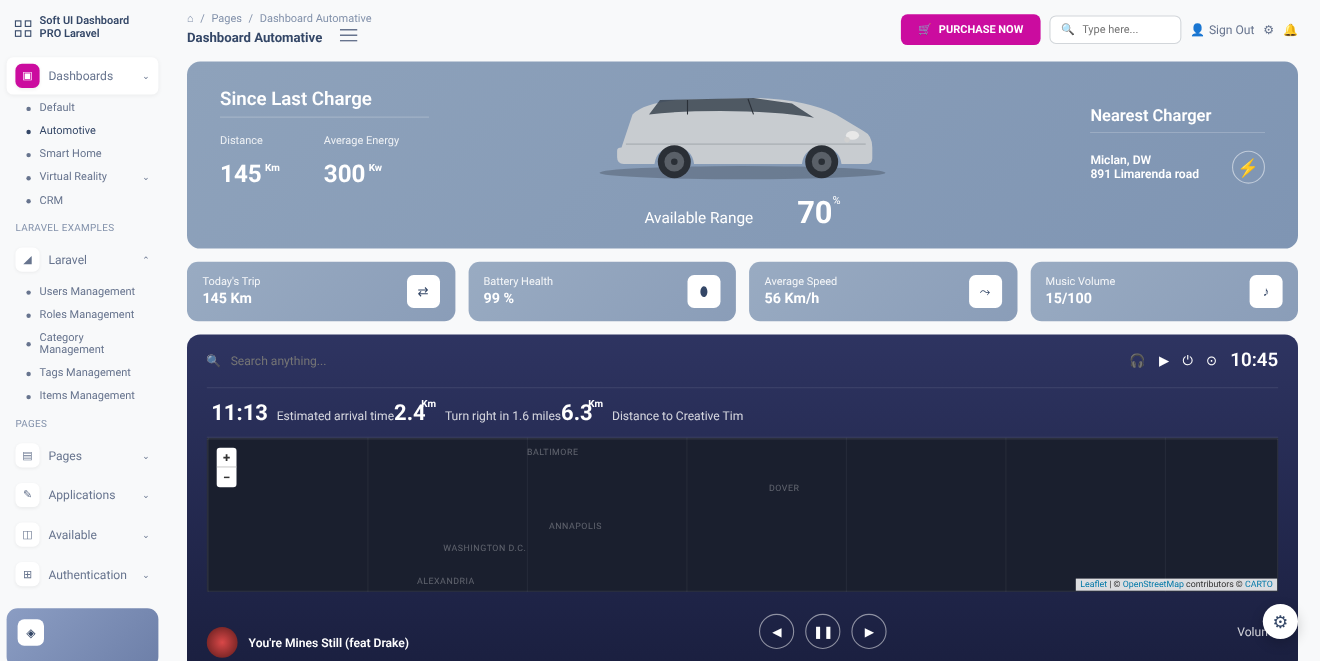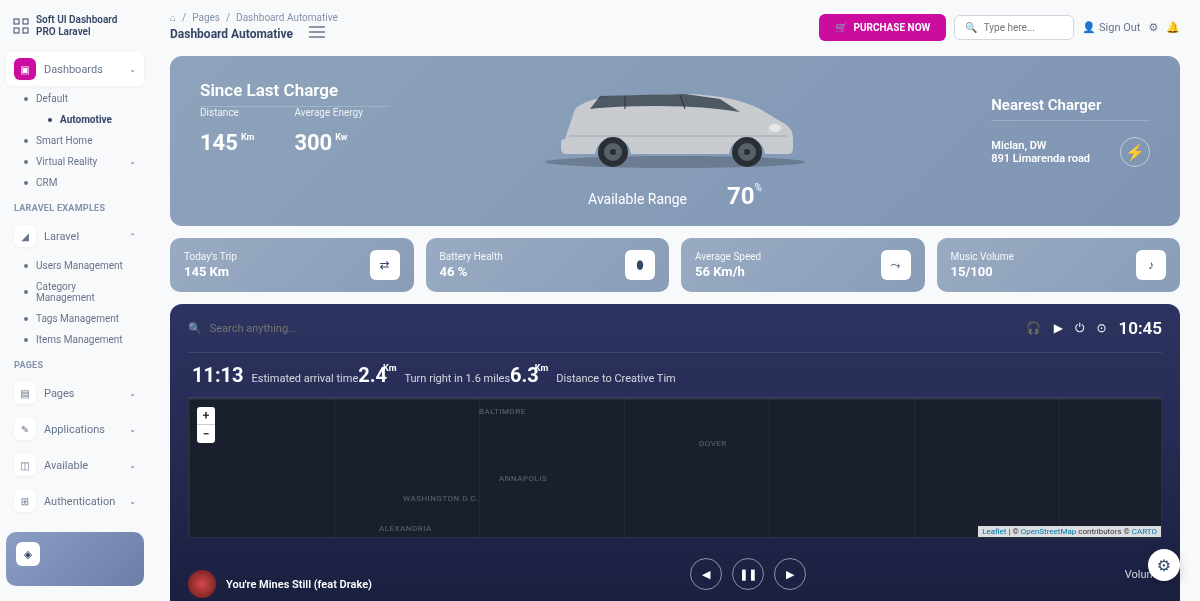--- a/index.html
+++ b/index.html
@@ -11,48 +11,48 @@
 .logo-text { font-weight: 600; font-size: 10px; line-height: 1.2; color: #344767; }
 .nav-item { display: flex; align-items: center; gap: 8px; padding: 6px 8px; border-radius: 6px; cursor: pointer; margin-bottom: 2px; color: #67748e; }
 .nav-item.active { background: #fff; box-shadow: 0 1px 4px rgba(0,0,0,0.05); }
 .nav-item.active .nav-icon { background: #cb0c9f; color: #fff; }
 .nav-icon { width: 22px; height: 22px; border-radius: 6px; display: flex; align-items: center; justify-content: center; background: #fff; box-shadow: 0 1px 3px rgba(0,0,0,0.05); font-size: 10px; }
 .nav-label { flex: 1; font-size: 11px; }
 .nav-chevron { font-size: 8px; color: #67748e; }
 .sub-item { display: flex; align-items: center; gap: 8px; padding: 5px 8px 5px 18px; cursor: pointer; color: #67748e; font-size: 10px; }
 .sub-bullet { width: 4px; height: 4px; border-radius: 50%; background: #67748e; }
 .sub-bullet.active { background: #344767; }
-.sub-item.active { color: #344767; font-weight: 700; justify-content: center; }
-.section-header { font-size: 9px; font-weight: 700; color: #8392ab; padding: 10px 8px 6px; letter-spacing: 0.3px; }
+.sub-item.active { color: #344767; font-weight: 400; }
+.section-header { font-size: 9px; font-weight: 400; color: #8392ab; padding: 10px 8px 6px; letter-spacing: 0.3px; }
 .help-card { margin-top: 14px; background: linear-gradient(135deg, #8b9dc3, #6d7fa8); border-radius: 10px; padding: 10px; color: #fff; }
 .help-icon { width: 24px; height: 24px; background: #fff; border-radius: 6px; display: flex; align-items: center; justify-content: center; margin-bottom: 10px; color: #344767; }
 
 .main { flex: 1; padding: 12px 20px; overflow-y: auto; }
 .topbar { display: flex; align-items: center; justify-content: space-between; margin-bottom: 14px; }
 .crumbs { display: flex; align-items: center; gap: 6px; font-size: 10px; color: #8392ab; }
 .crumb-sep { color: #8392ab; }
 .page-title { font-size: 12px; font-weight: 700; color: #344767; margin-top: 2px; }
 .topbar-right { display: flex; align-items: center; gap: 8px; }
 .btn-purchase { background: #cb0c9f; color: #fff; border: none; border-radius: 6px; padding: 8px 16px; font-size: 10px; font-weight: 700; cursor: pointer; display: flex; align-items: center; gap: 6px; }
 .search-box { background: #fff; border: 1px solid #d2d6da; border-radius: 6px; padding: 6px 10px; display: flex; align-items: center; gap: 6px; width: 120px; }
 .search-box input { border: none; outline: none; font-size: 10px; width: 100%; }
 .top-icon { color: #67748e; font-size: 11px; cursor: pointer; display: flex; align-items: center; gap: 3px; }
 .hamburger { cursor: pointer; color: #67748e; margin-left: 16px; }
 
 .hero { background: linear-gradient(135deg, #8ea2bb, #7f95b3); border-radius: 12px; padding: 24px 30px; color: #fff; position: relative; overflow: hidden; display: flex; justify-content: space-between; min-height: 170px; }
 .hero-left { }
-.hero-title { font-size: 17px; font-weight: 600; margin-bottom: 0; border-bottom: 1px solid rgba(255,255,255,0.2); padding-bottom: 6px; width: 190px; }
+.hero-title { font-size: 17px; font-weight: 600; margin-bottom: 16px; border-bottom: 1px solid rgba(255,255,255,0.2); padding-bottom: 6px; width: 190px; }
 .hero-stats { display: flex; gap: 40px; }
 .stat-label { font-size: 10px; opacity: 0.85; margin-bottom: 2px; }
 .stat-val { font-size: 22px; font-weight: 700; display: flex; align-items: flex-start; margin-top: 12px; }
 .stat-unit { font-size: 9px; margin-left: 3px; margin-top: 2px; }
 .hero-center { position: absolute; left: 50%; transform: translateX(-50%); bottom: 16px; text-align: center; }
 .car-svg { width: 300px; height: 120px; margin: -10px auto 4px; }
 .range-text { font-size: 14px; }
-.range-val { font-size: 24px; font-weight: 700; margin-left: 36px; }
+.range-val { font-size: 28px; font-weight: 700; margin-left: 36px; }
 .range-pct { font-size: 10px; vertical-align: top; }
 .hero-right { text-align: left; padding-top: 16px; }
 .nearest-title { font-size: 15px; font-weight: 600; margin-bottom: 16px; border-bottom: 1px solid rgba(255,255,255,0.2); padding-bottom: 6px; }
 .nearest-row { display: flex; justify-content: space-between; align-items: center; gap: 30px; }
 .loc-name { font-size: 11px; font-weight: 600; }
 .loc-addr { font-size: 11px; font-weight: 600; }
 .charger-icon { width: 30px; height: 30px; border: 1px solid rgba(255,255,255,0.5); border-radius: 50%; display: flex; align-items: center; justify-content: center; }
 
 .stat-cards { display: grid; grid-template-columns: repeat(4, 1fr); gap: 12px; margin-top: 12px; }
 .stat-card { background: linear-gradient(135deg, #99abc2, #8a9db8); border-radius: 10px; padding: 12px 14px; color: #fff; display: flex; justify-content: space-between; align-items: center; }
@@ -141,20 +141,24 @@
       <div class="nav-icon">◢</div>
       <span class="nav-label">Laravel</span>
       <span class="nav-chevron">⌃</span>
     </div>
     <div class="sub-item">
         <span class="sub-bullet"></span>
         <span>Users Management</span>
       </div>
     <div class="sub-item">
         <span class="sub-bullet"></span>
+        <span>Roles Management</span>
+      </div>
+    <div class="sub-item">
+        <span class="sub-bullet"></span>
         <span>Category Management</span>
       </div>
     <div class="sub-item">
         <span class="sub-bullet"></span>
         <span>Tags Management</span>
       </div>
     <div class="sub-item">
         <span class="sub-bullet"></span>
         <span>Items Management</span>
       </div>
@@ -281,21 +285,21 @@
       <div class="stat-card">
         <div>
             <div class="stat-card-label">Today's Trip</div>
             <div class="stat-card-val">145 Km</div>
           </div>
         <div class="stat-card-icon">⇄</div>
       </div>
       <div class="stat-card">
         <div>
             <div class="stat-card-label">Battery Health</div>
-            <div class="stat-card-val">46 %</div>
+            <div class="stat-card-val">99 %</div>
           </div>
         <div class="stat-card-icon">⬮</div>
       </div>
       <div class="stat-card">
         <div>
             <div class="stat-card-label">Average Speed</div>
             <div class="stat-card-val">56 Km/h</div>
           </div>
         <div class="stat-card-icon">⤳</div>
       </div>

